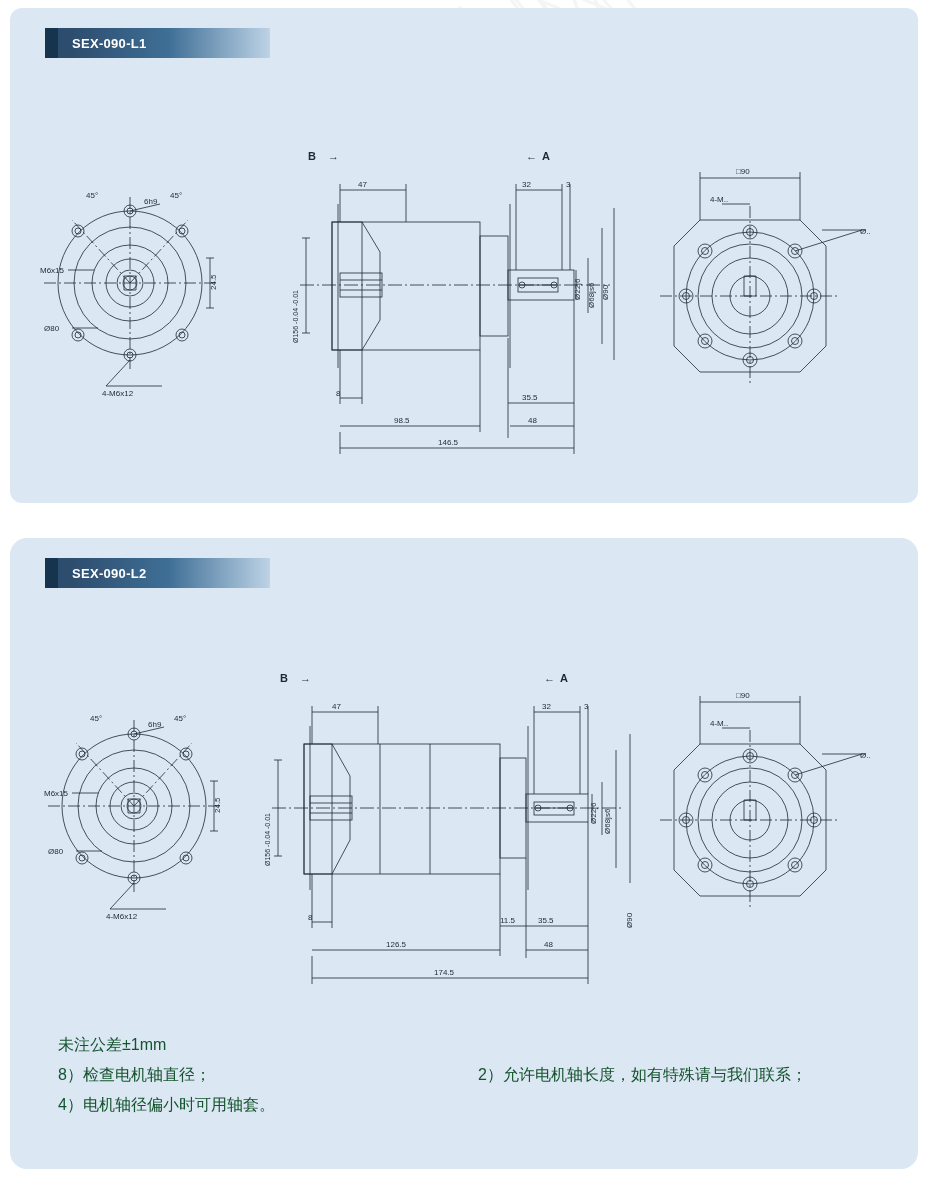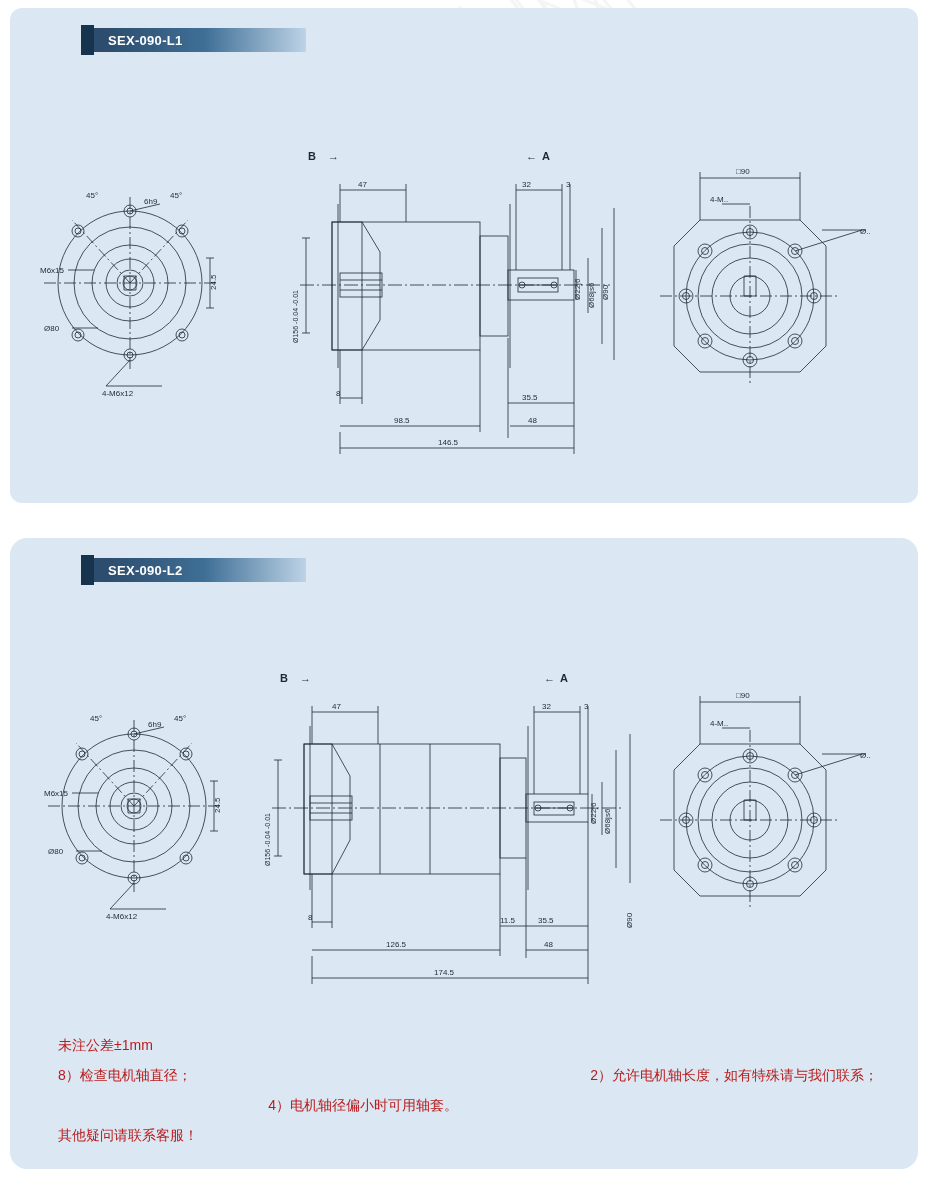--- a/index.html
+++ b/index.html
@@ -27,45 +27,44 @@
     left:10px;
     width:908px;
     background:#dbe7f2;
     border-radius:12px;
   }
   #panel1{top:8px;height:495px;}
   #panel2{top:538px;height:631px;border-radius:17px;}
   .title-bar{
     position:absolute;
     left:35px;top:20px;
-    width:225px;height:24px;
+    width:225px;height:30px;
     background:linear-gradient(to right,#2d4d6e 0%,#2d4d6e 12%,#3f6f96 55%,#bdd3e6 100%);
     display:flex;align-items:center;
     border-radius:1px;
-    margin-left:36px;
   }
   .title-bar .bar-accent{
     width:13px;height:30px;background:#17344f;flex:none;
   }
   .title-bar .bar-text{
     color:#ffffff;font-size:13px;font-weight:bold;
     padding-left:14px;letter-spacing:.3px;
   }
   .drawing{position:absolute;left:0;top:0;}
   .notes{
     position:absolute;
     left:58px;top:1030px;
     width:820px;
-    color:#b91c1c;
-    font-size:14px;
+    color:#14532d;
+    font-size:16px;
     line-height:30px;
   }
   .notes .row{display:flex;}
   .notes .col-l{width:420px;}
-  .notes .col-r{width:400px;text-align:right;}
+  .notes .col-r{width:400px;}
   svg{display:block;}
   text{font-family:"Liberation Sans", sans-serif;}
 </style>
 </head>
 <body>
 
 <div class="page">
 
   <svg class="watermark" viewBox="0 0 720 560">
     <g opacity="0.45">
@@ -445,17 +444,16 @@
 
     <div class="notes" style="position:absolute;left:48px;top:492px;width:820px;">
       <div>未注公差±1mm</div>
       <div class="row">
         <div class="col-l">8）检查电机轴直径；</div>
         <div class="col-r">2）允许电机轴长度，如有特殊请与我们联系；</div>
       </div>
       <div class="row">
         <div class="col-r">4）电机轴径偏小时可用轴套。</div>
       </div>
-      <div>其他疑问请联系客服！</div>
     </div>
   </div>
 
 </div>
 
 </body></html>

